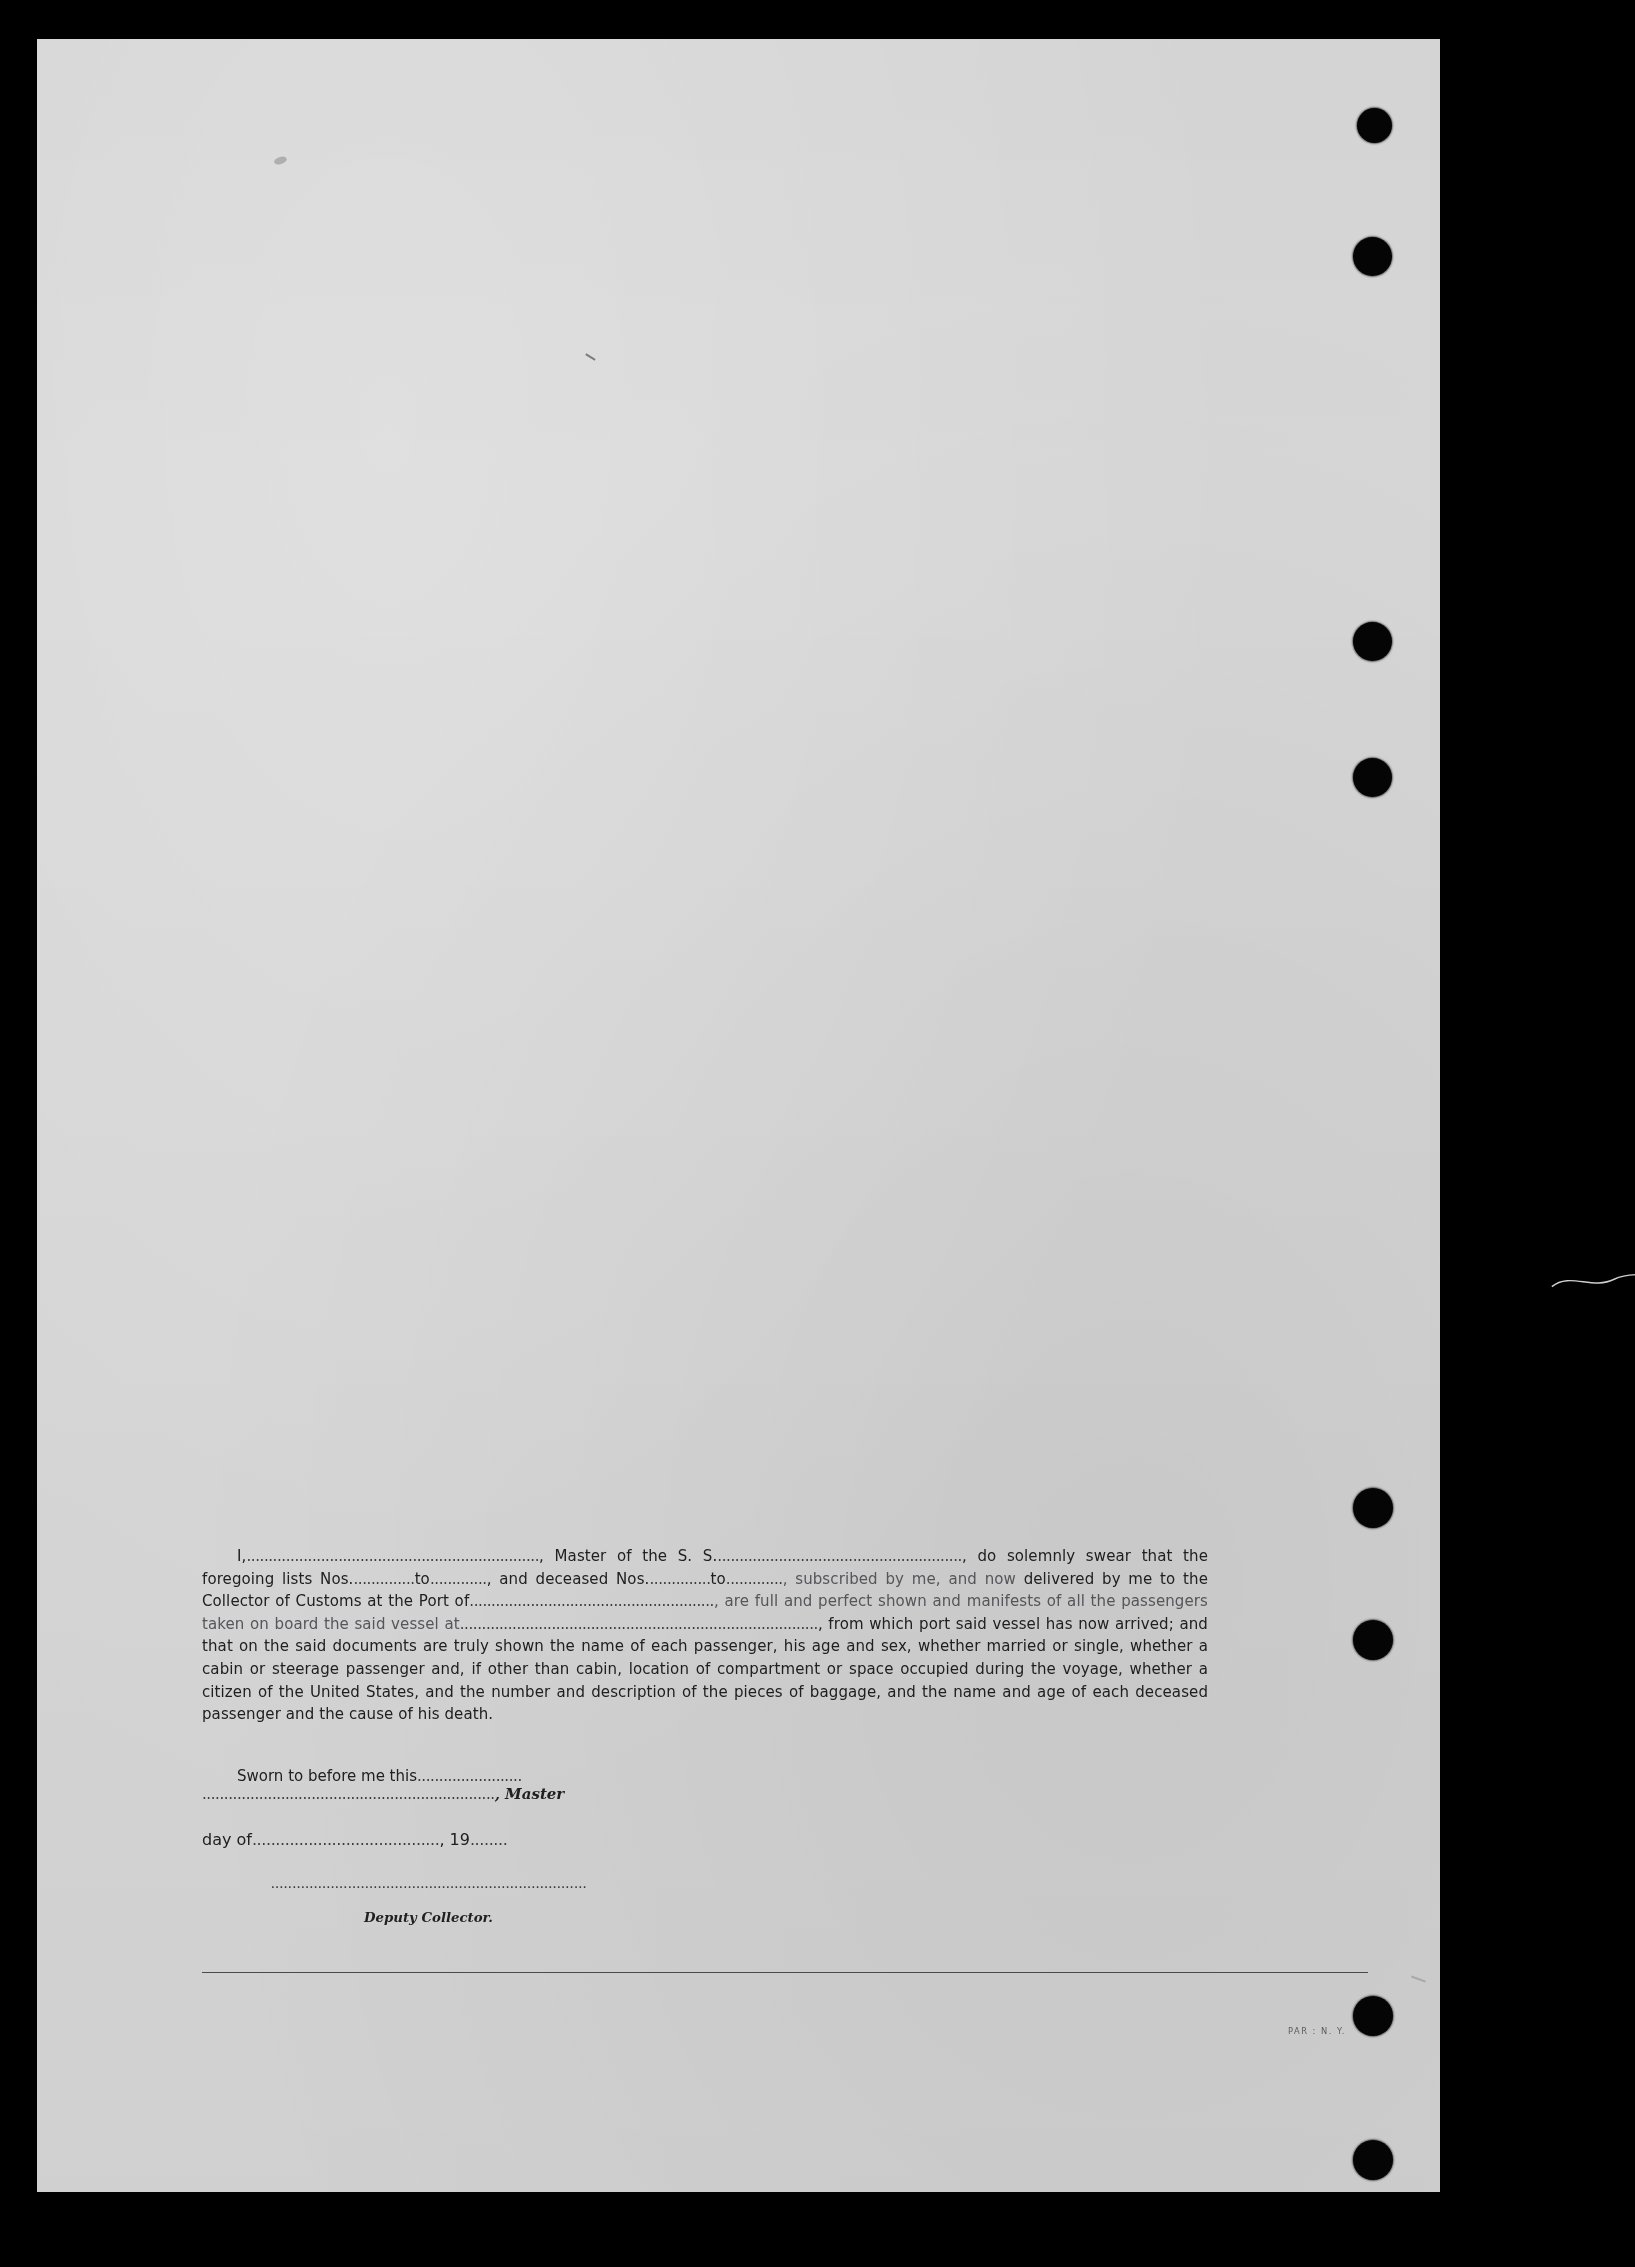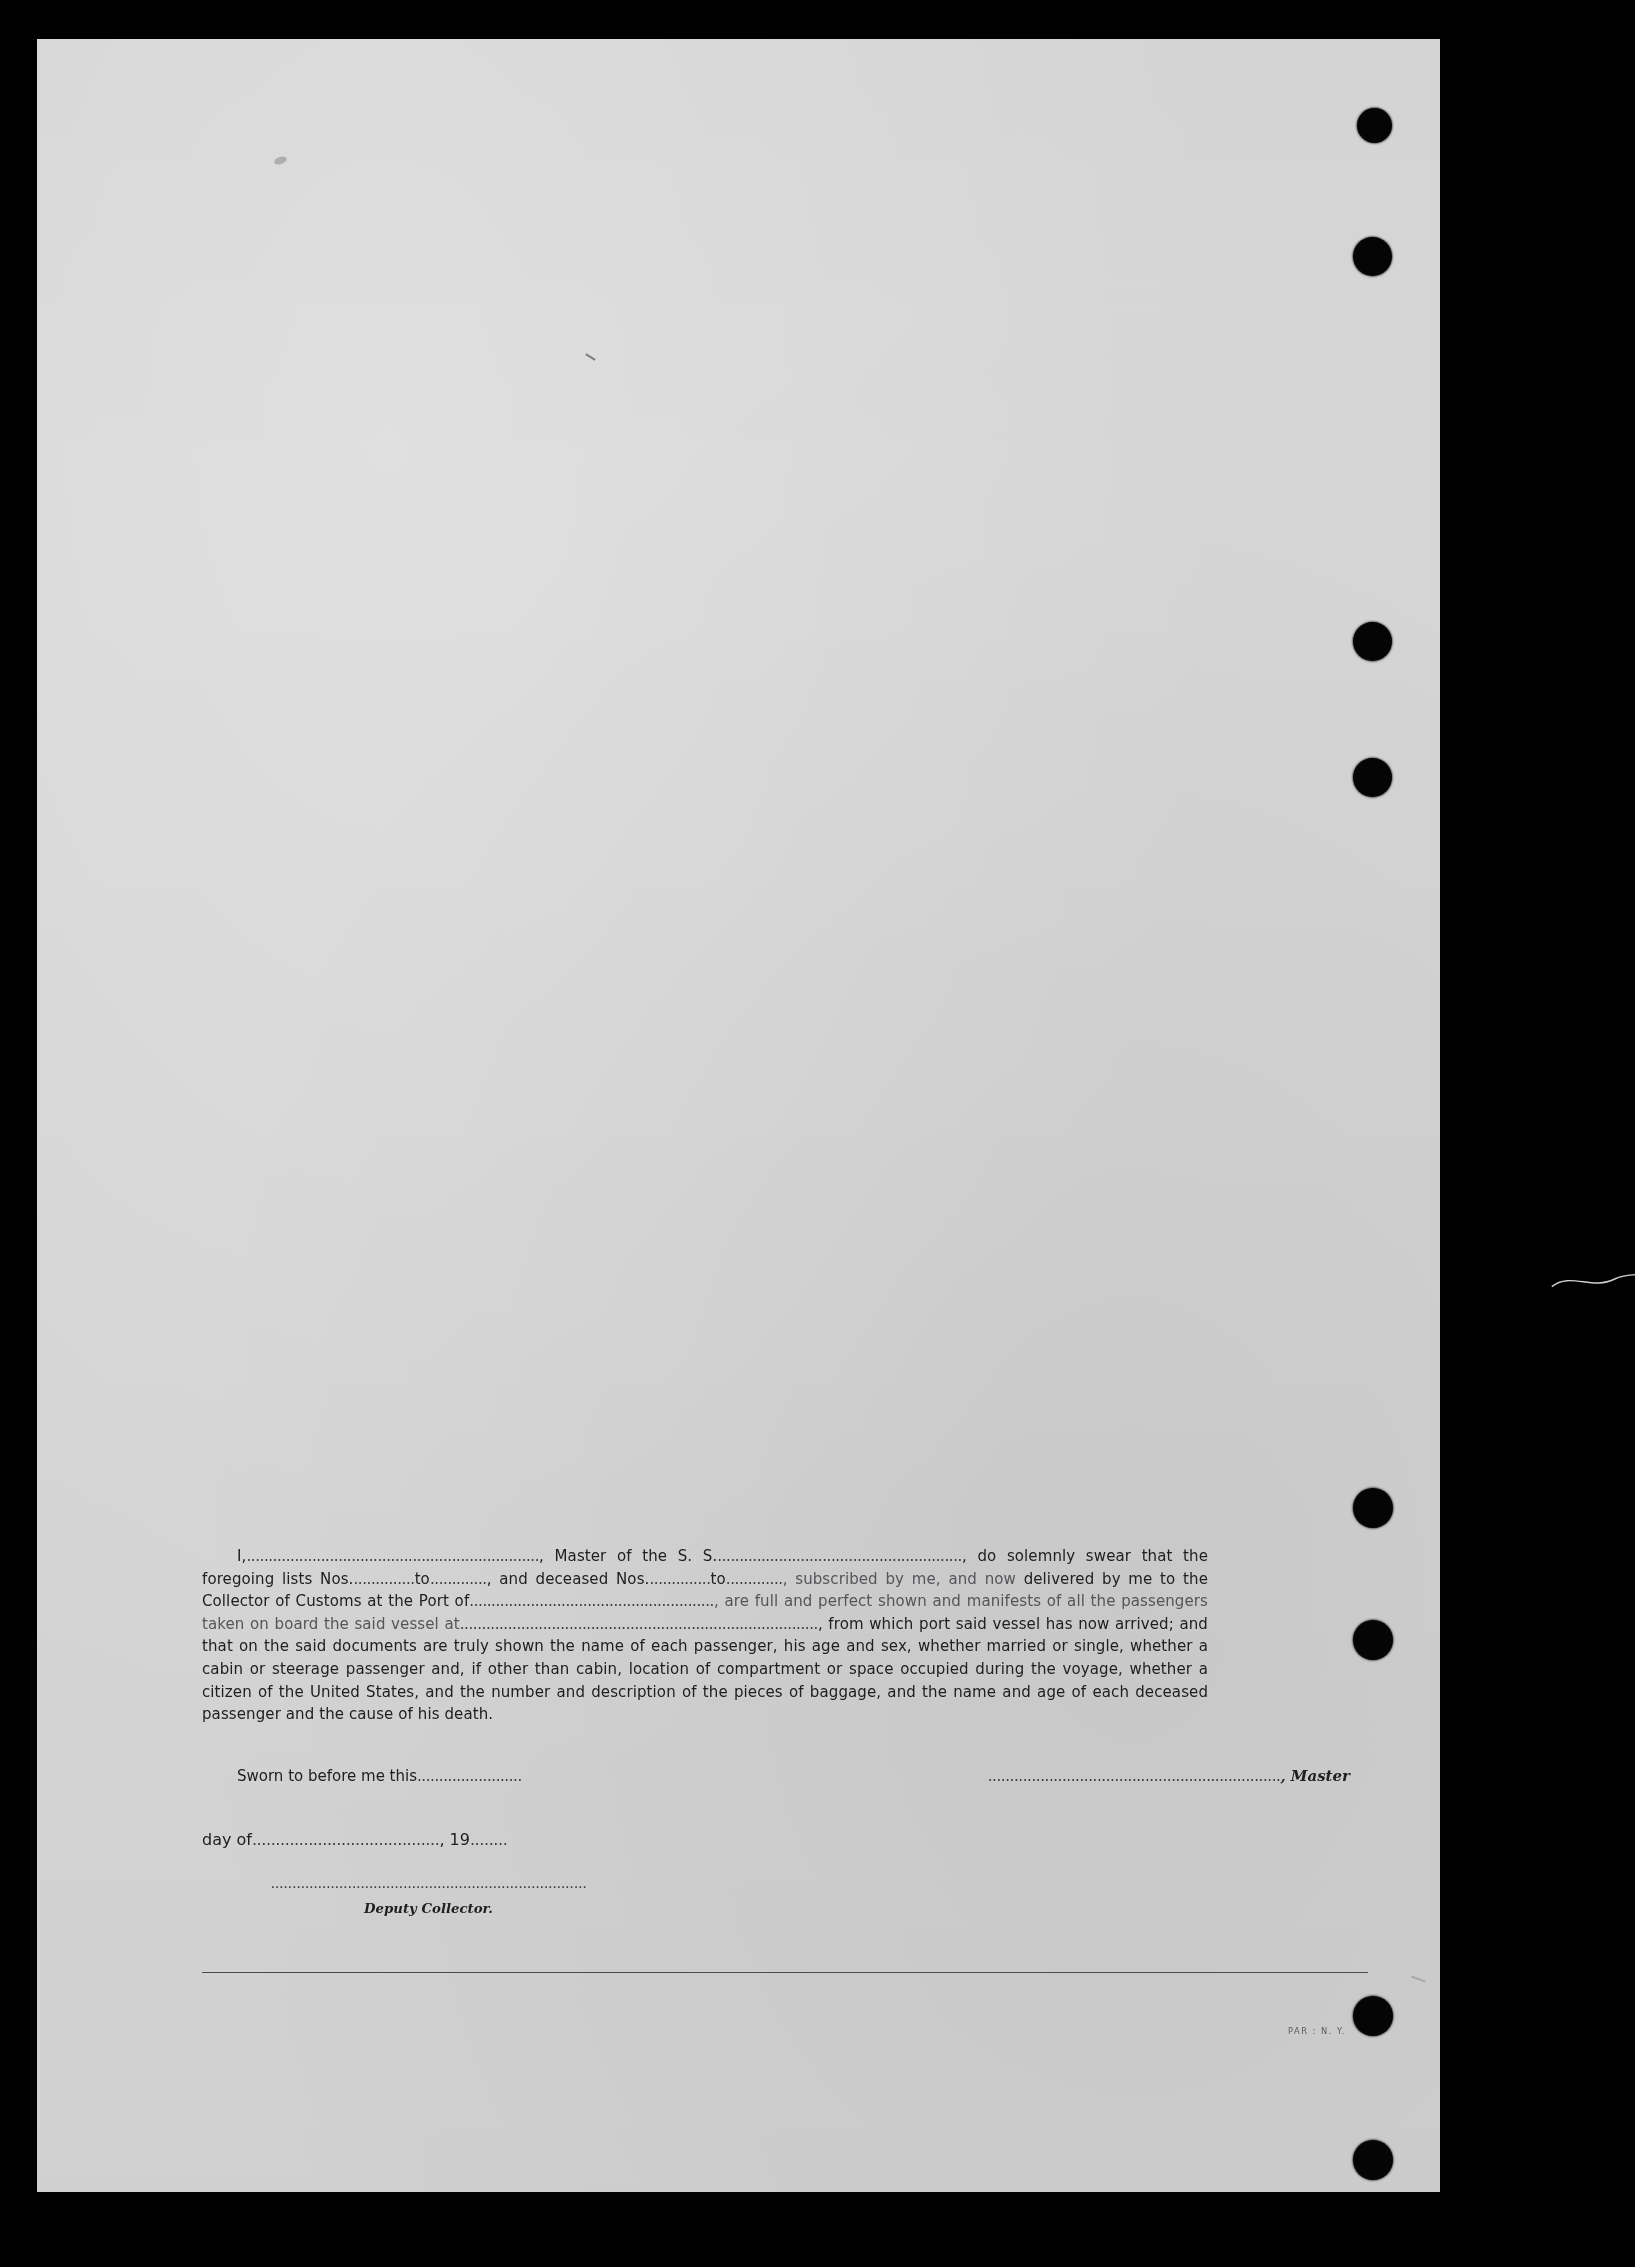--- a/index.html
+++ b/index.html
@@ -78,20 +78,21 @@
     position: absolute;
     left: 165px;
     top: 1728px;
     width: 1148px;
     font-family: "DejaVu Sans", sans-serif;
     font-size: 15px;
     color: #202020;
     display: flex;
     justify-content: space-between;
     align-items: baseline;
+    flex-direction: column;
   }
   #sworn-left { white-space: nowrap; padding-left: 35px;}
   #sworn-right { white-space: nowrap; }
   .master-italic {
     font-family: "DejaVu Serif", serif;
     font-style: italic;
     font-weight: bold;
     font-size: 15px;
   }
 
@@ -117,21 +118,21 @@
     font-size: 14.7px;
     color: #3b3b3b;
     letter-spacing: -0.4px;
     white-space: nowrap;
     overflow: hidden;
     display: block;
     line-height: 14.7px;
   }
   #deputy-label {
     display: block;
-    margin-top: 10px;
+    margin-top: 19px;
     font-family: "DejaVu Serif", serif;
     font-style: italic;
     font-weight: bold;
     font-size: 13.3px;
     color: #202020;
   }
 
   #bottom-rule {
     position: absolute;
     left: 165px;

